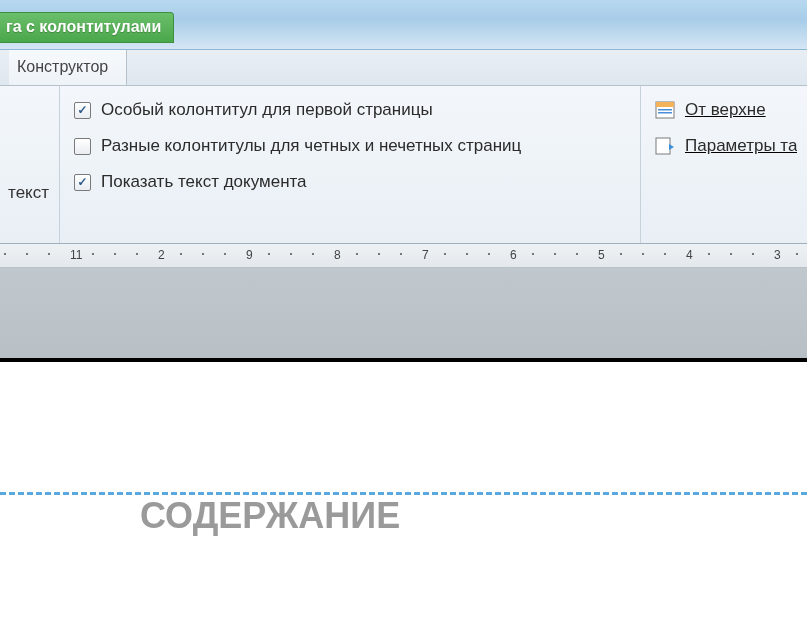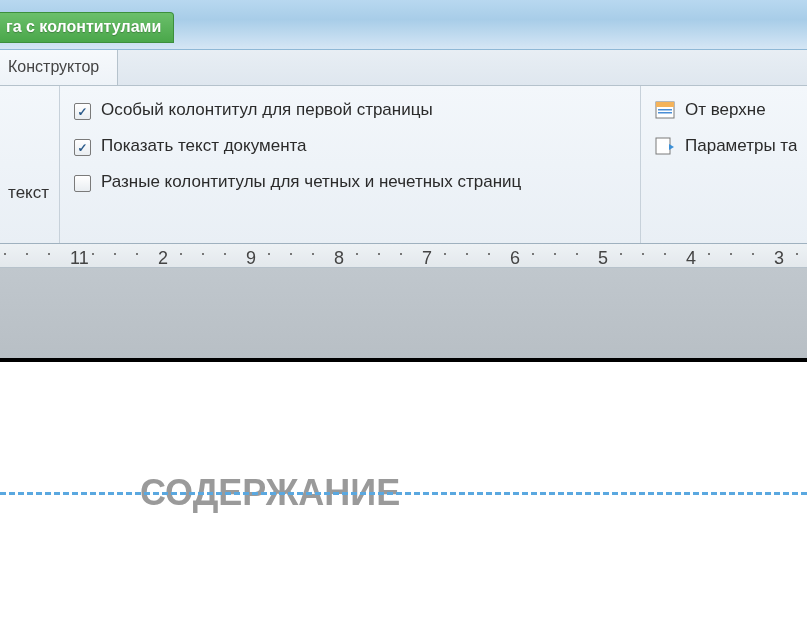--- a/index.html
+++ b/index.html
@@ -30,21 +30,21 @@
     border-left: none;
     border-radius: 0 4px 0 0;
   }
   .tab-row {
     height: 36px;
     background: linear-gradient(to bottom,#e8eef4,#dfe7ef);
     border-bottom: 1px solid #b5c2cc;
     position: relative;
   }
   .tab {
-    position: absolute; left: 0; top: 0;
+    position: absolute; left: 9px; top: 0;
     height: 100%;
     padding: 8px 18px 0 8px;
     font-size: 16px;
     color: #444;
     background: linear-gradient(to bottom,#f6f9fc,#eef3f8);
     border-right: 1px solid #b5c2cc;
   }
   .ribbon {
     display: flex;
     background: linear-gradient(to bottom,#f3f7fb,#e9eff5);
@@ -53,31 +53,31 @@
     position: relative;
   }
   .group {
     border-right: 1px solid #c7d1da;
     display: flex;
     flex-direction: column;
     padding: 6px 10px 0 10px;
   }
   .group-left { width: 60px; align-items:flex-end; justify-content:flex-end; padding-bottom:40px;}
   .group-mid  { flex: 1 1 auto; }
-  .group-right{ width: 166px; border-right:none;}
+  .group-right{ width: 166px; border-right:none;text-decoration:underline;}
   .group-caption {
     text-align: center;
     color: #6a7680;
     font-size: 14px;
     padding: 4px 0 6px 0;
     margin-top: auto;
   }
   .opt-row {
     display: flex;
-    align-items: flex-end;
+    align-items: center;
     gap: 10px;
     padding: 8px 4px;
     font-size: 17px;
     color: #2b2b2b;
   }
   .checkbox {
     width: 17px; height: 17px;
     border: 1px solid #7a7a7a;
     background: linear-gradient(to bottom,#fff,#e9edf1);
     display: inline-flex;
@@ -102,21 +102,21 @@
     background: linear-gradient(to bottom,#eef2f5,#e3e8ec);
     border-bottom:1px solid #b7c2cb;
     position:relative;
     overflow:hidden;
     font-size:12px; color:#555;
   }
   .ruler {
     position:absolute; left:0; top:0; height:100%;
     display:flex; align-items:center;
   }
-  .tick-major { position:absolute; top:4px; font-size:18px; color:#444;}
+  .tick-major { position:absolute; top:4px; font-size:12px; color:#444;}
   .tick-dot { position:absolute; top:9px; width:2px; height:2px; background:#777;}
   .doc-gray {
     height: 90px;
     background: linear-gradient(to bottom,#c0c7cd,#b8bfc5);
   }
   .doc-page {
     background:#fff;
     border-top: 4px solid #000;
     padding-top: 110px;
     height: 270px;
@@ -125,20 +125,21 @@
   .hf-sep {
     position:absolute; left:0; right:0; top:130px;
     border-top: 3px dashed #5aa8e0;
   }
   .heading {
     font-family: Arial, sans-serif;
     font-size: 36px;
     font-weight: bold;
     color: #9a9a9a;
     margin-left: 140px;
+    margin-top: 23px;
   }
   .subline {
     font-family: Arial, sans-serif;
     font-size: 30px;
     color: #5fc25f;
     margin-left: 14px;
     margin-top: 40px;
   }
 </style>
 </head>
@@ -156,26 +157,26 @@
   <div class="group group-left">
     <span class="left-frag">текст</span>
   </div>
 
   <div class="group group-mid">
     <div class="opt-row">
       <span class="checkbox checked"></span>
       <span>Особый колонтитул для первой страницы</span>
     </div>
     <div class="opt-row">
+      <span class="checkbox"></span>
+      <span>Разные колонтитулы для четных и нечетных страниц</span>
+    </div>
+    <div class="opt-row">
       <span class="checkbox checked"></span>
       <span>Показать текст документа</span>
-    </div>
-    <div class="opt-row">
-      <span class="checkbox"></span>
-      <span>Разные колонтитулы для четных и нечетных страниц</span>
     </div>
   </div>
 
   <div class="group group-right">
     <div class="right-row">
       <span class="ricon">
         <svg viewBox="0 0 20 18">
             <rect x="1" y="1" width="18" height="16" fill="#fff" stroke="#7a7a7a"></rect>
             <rect x="1" y="1" width="18" height="5" fill="#f4b35a"></rect>
             <rect x="3" y="8" width="14" height="1.5" fill="#4a8ed6"></rect>

